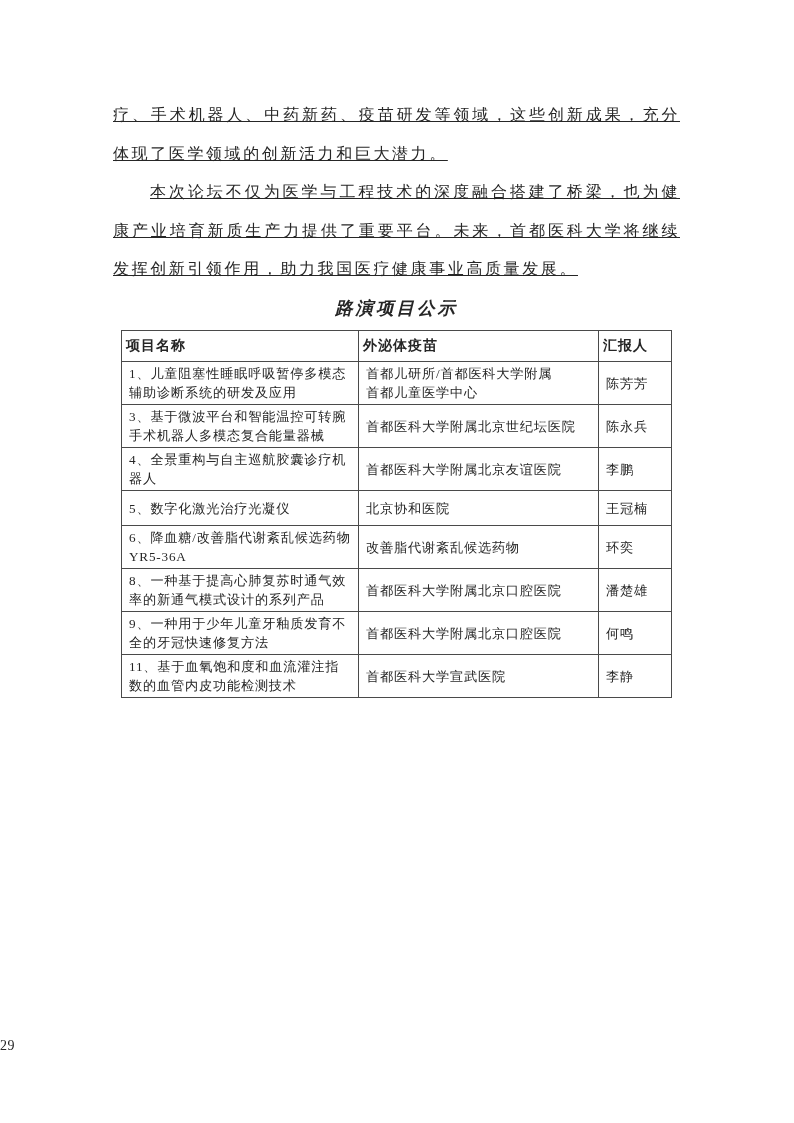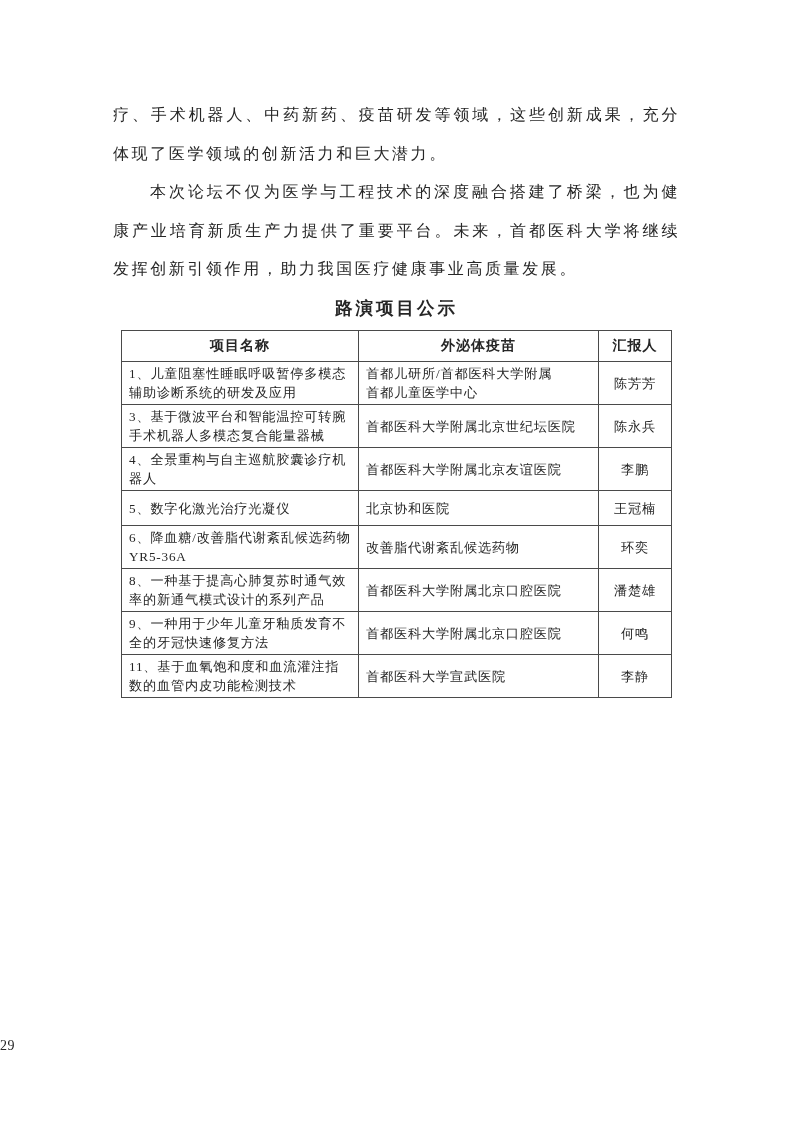--- a/index.html
+++ b/index.html
@@ -27,64 +27,65 @@
     width: 567px;
     padding-top: 96px;
   }
   .para {
     margin: 0;
     font-size: 16px;
     line-height: 38.5px;
     letter-spacing: 2.6px;
     text-align: justify;
     text-justify: inter-character;
+    text-decoration: underline;
   }
   .para.indent {
     text-indent: 37px;
   }
   .table-title {
     margin: 0;
     font-size: 17.5px;
     font-weight: bold;
     line-height: 38.5px;
     text-align: center;
     letter-spacing: 3px;
+    font-style: italic;
   }
   table.projects {
     width: 550px;
     margin: 3px auto 0;
     border-collapse: collapse;
     table-layout: fixed;
   }
   table.projects th,
   table.projects td {
     border: 1px solid #4a4a4a;
   }
   table.projects th {
     font-size: 14px;
     font-weight: bold;
-    text-align: center;
+    text-align: left;
     height: 28px;
     letter-spacing: 1px;
     padding: 1px 4px;
   }
   table.projects td {
     font-size: 13.2px;
     line-height: 19px;
     height: 30px;
     padding: 2px 7px;
     letter-spacing: 0.8px;
     vertical-align: middle;
     white-space: pre-line;
   }
   td.cell-unit {
     letter-spacing: 1.3px;
   }
   td.cell-reporter {
-    text-align: center;
     letter-spacing: 1px;
     padding: 2px 2px;
   }
   .page-number {
     position: absolute;
     top: 1038px;
     left: 0;
     width: 100%;
     text-align: left;
     font-size: 14px;

